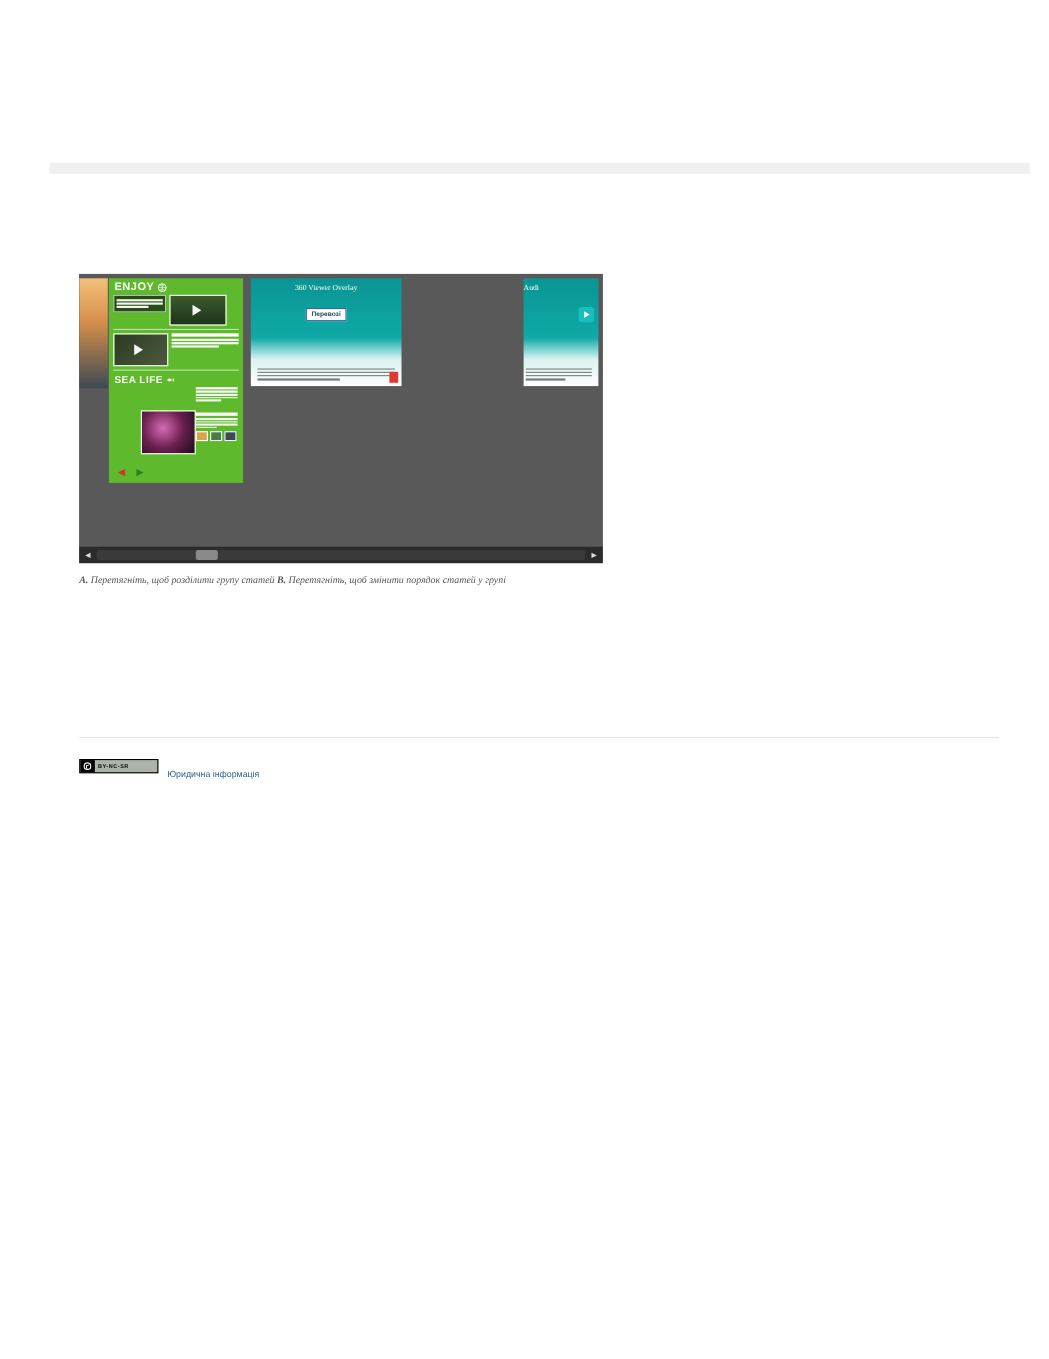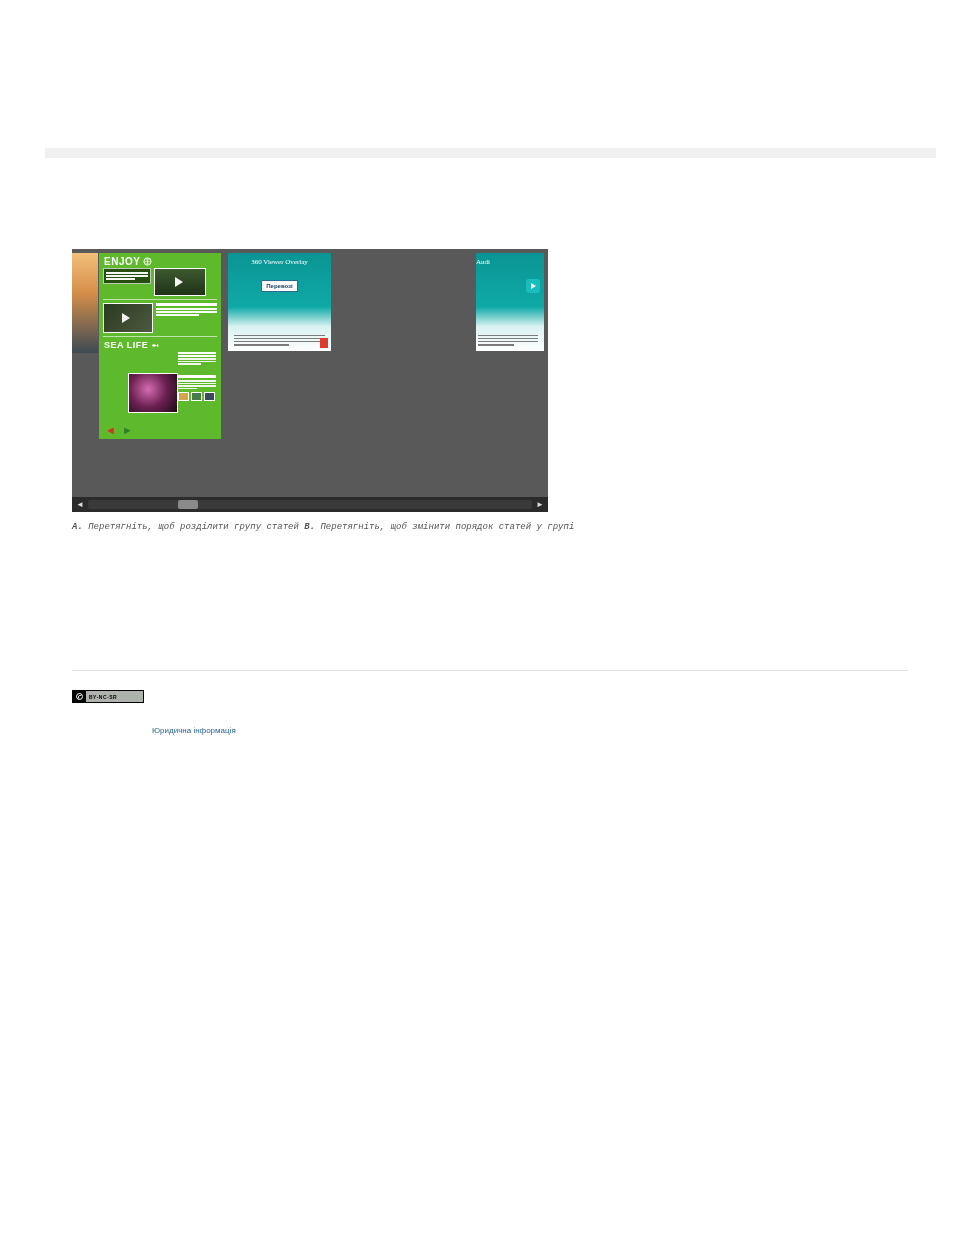--- a/index.html
+++ b/index.html
@@ -23,51 +23,51 @@
   .gp-txt .hl { height: 2px; background: rgba(255,255,255,0.95); margin: 1px 0; }
   .gp-txt .hl.s { width: 70%; }
   .gp-txt .hd { height: 3px; background: #fff; margin-bottom: 2px; }
   .gp-sep { height: 1px; background: rgba(255,255,255,0.6); margin: 2px 4px; }
   .gp-sea { position: absolute; top: 120px; left: 29px; width: 50px; height: 40px; background: radial-gradient(circle at 40% 40%, #d46bb3 0%, #6a2050 50%, #1b0a16 100%); border:1px solid #fff;}
   .gp-nav { position: absolute; bottom: 3px; left: 6px; display: flex; gap: 6px; }
   .gp-nav .arr { font-size: 11px; font-weight: bold; }
   .arr.red { color: #d93025; }
   .arr.grn { color: #2e7d28; }
 
-  .teal-page { position: absolute; top: 4px; width: 103px; height: 98px; background: linear-gradient(#0a9594 0%, #0fa9a6 55%, #d9f2f1 75%, #fff 100%); }
+  .teal-page { position: absolute; top: 4px; width: 137px; height: 98px; background: linear-gradient(#0a9594 0%, #0fa9a6 55%, #d9f2f1 75%, #fff 100%); }
   .tp1 { left: 156px; }
   .tp2 { left: 280px; }
   .tp3 { left: 404px; width: 68px; }
   .tp-title { text-align: center; color: #fff; font-family: Georgia, serif; font-size: 7px; padding-top: 5px; }
   .tp-body { display:flex; justify-content:center; align-items:center; height:40px; gap:4px;}
   .tp-box { background:#fff; border:1px solid #2a6a99; font-size:6px; color:#133a5a; font-weight:bold; padding:2px 4px; }
   .tp-btn { background:#bcd0da; border:1px solid #6d8a97; width:22px; height:8px; }
   .tp-play { width:14px;height:14px;border-radius:3px;background:#19bdbd;display:flex;align-items:center;justify-content:center;}
   .tp-play::after{content:"";border-left:5px solid #fff;border-top:3px solid transparent;border-bottom:3px solid transparent;}
   .tp-foot { position:absolute; bottom:4px; left:6px; right:6px; }
   .tp-foot .fl { height:1.6px; background:#7a7a7a; margin:1.5px 0; }
   .tp-foot .fl.s{width:60%;}
   .tp-logo { position:absolute; bottom:3px; right:3px; width:8px; height:10px; background:#e03a2f; }
 
   .scroll { position: absolute; left: 0; right: 0; bottom: 0; height: 15px; background: #2b2b2b; display:flex; align-items:center; justify-content:space-between; padding:0 4px;}
   .scroll-track { flex:1; height:9px; background:#3a3a3a; margin:0 4px; border-radius:2px; position:relative;}
   .scroll-thumb { position:absolute; left:90px; width:20px; height:9px; background:#8a8a8a; border-radius:2px;}
   .sc-arr { color:#ddd; font-size:8px; }
 
-  .caption { position:absolute; top: 522px; left: 72px; font-family: Liberation Mono, monospace; font-style: italic; font-size: 9px; color: #555; }
+  .caption { position:absolute; top: 522px; left: 72px; font-family: Liberation Serif, serif; font-style: italic; font-size: 9px; color: #555; }
   .caption .bold { font-weight: bold; font-style: italic; }
 
   .hr { position:absolute; top: 670px; left:72px; right:46px; height:1px; background:#e3e3e3; }
 
   .cc { position:absolute; top:690px; left:72px; width:72px; height:13px; border:1px solid #000; background:#aeb2ad; display:flex; align-items:center; }
   .cc-circ { width:13px;height:11px;background:#000;display:flex;align-items:center;justify-content:center;border-right:1px solid #000;}
   .cc-circ span{width:7px;height:7px;border:1.5px solid #fff;border-radius:50%;position:relative;}
   .cc-circ span::after{content:"";position:absolute;width:3px;height:3px;border:1px solid #fff;border-right:none;border-bottom:none;border-radius:50% 0 0 0;top:1px;left:1px;transform:rotate(-15deg);}
   .cc-txt { font-size:5px; font-weight:bold; letter-spacing:0.5px; color:#000; padding-left:3px;}
-  .cc-link { position:absolute; top:726px; left:152px; font-size:8px; color:#2a6496; }
+  .cc-link { position:absolute; top:699px; left:152px; font-size:8px; color:#2a6496; }
 
   .page-num { position:absolute; bottom:42px; left:0; right:0; text-align:center; font-size:11px; color:#333; }
 </style>
 </head>
 <body>
 
 <div class="page">
   <div class="gray-strip"></div>
 
   <div class="figure">

